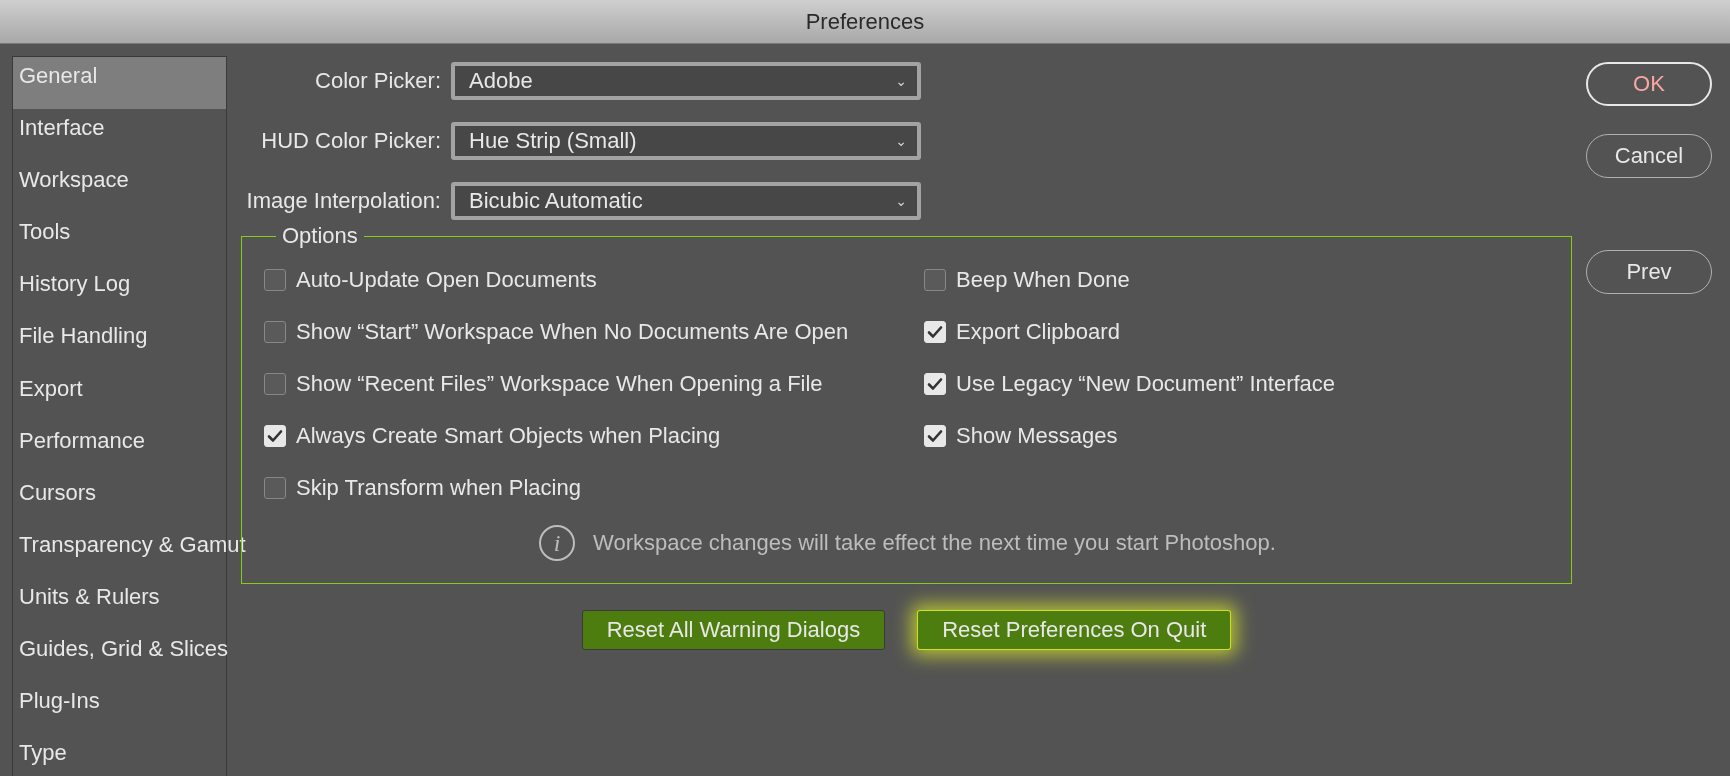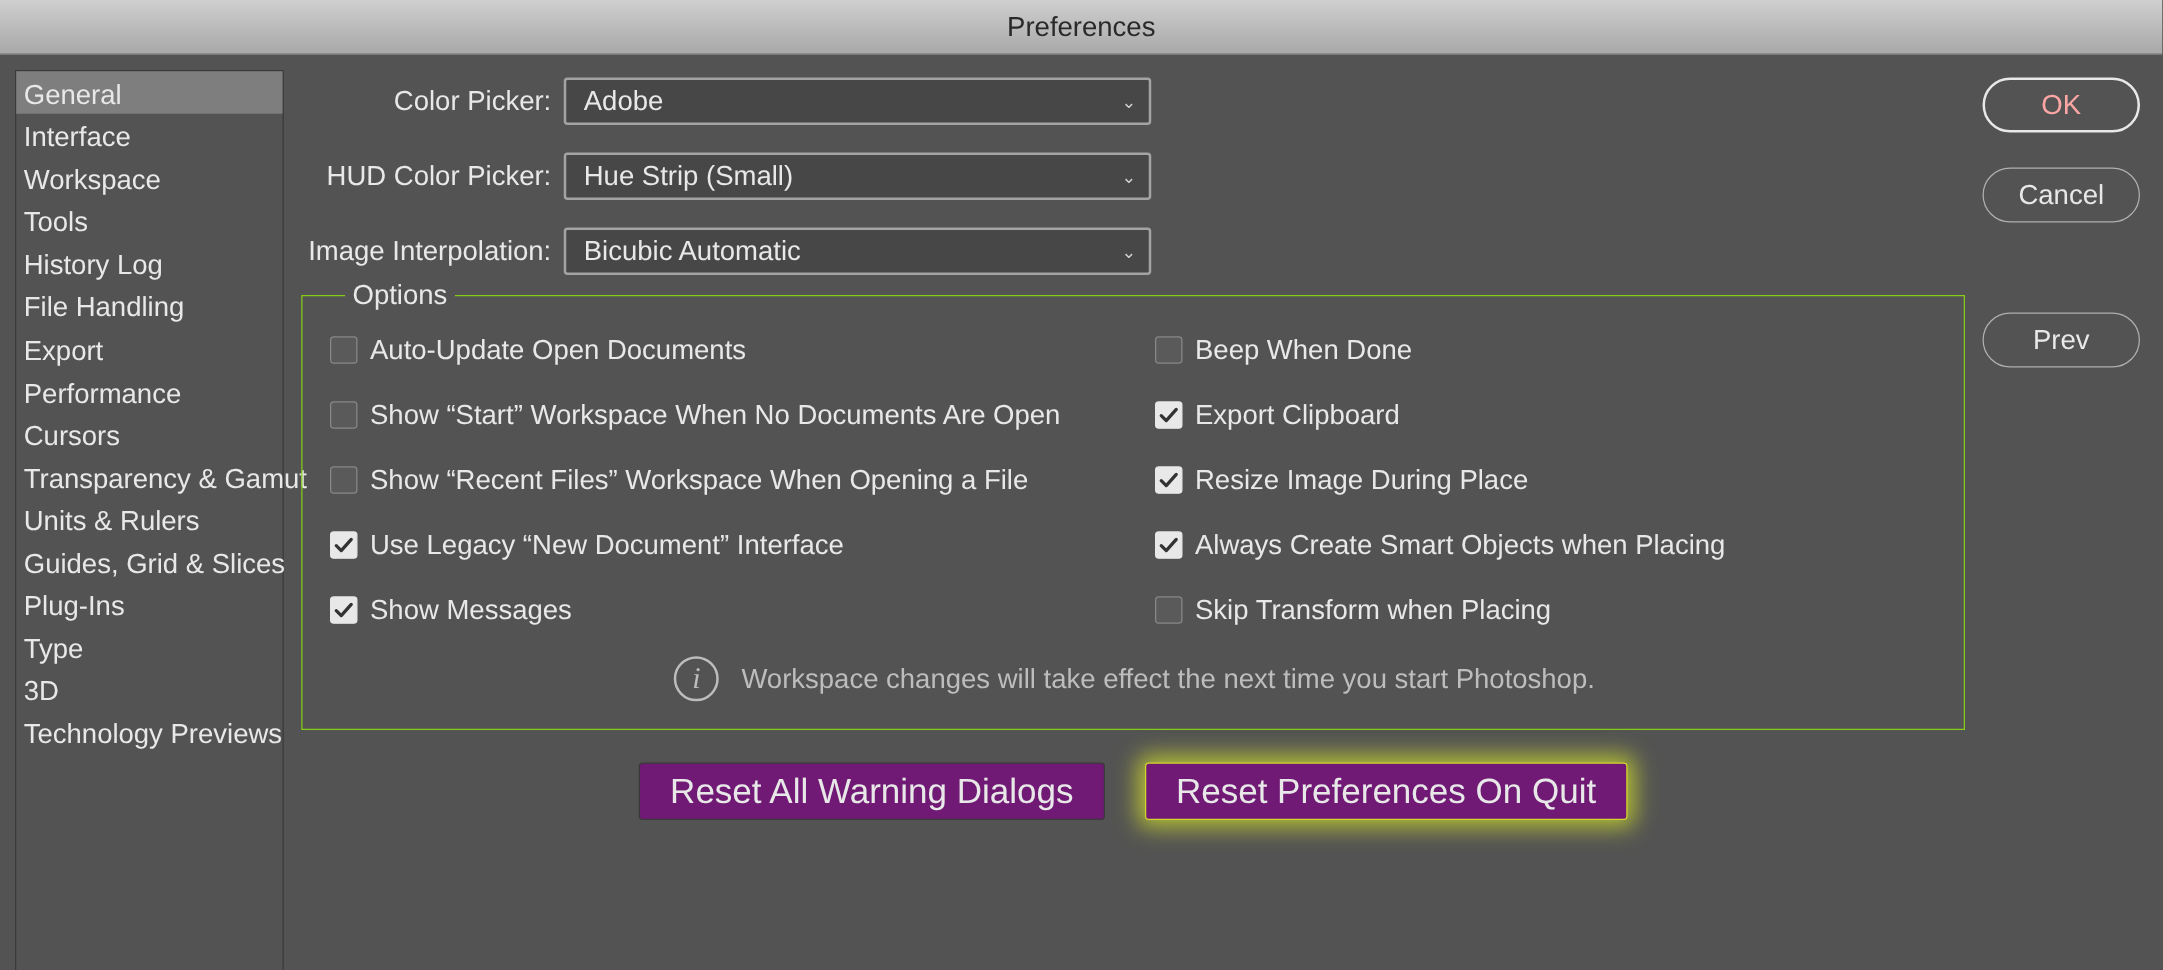--- a/index.html
+++ b/index.html
@@ -29,21 +29,21 @@
       gap: 14px;
       background: #535353;
     }
     .sidebar {
       width: 215px;
       flex: 0 0 215px;
       border: 1px solid #3a3a3a;
       background: #535353;
     }
     .sidebar-item {
-      padding: 7px 6px 4px 6px;
+      padding: 7px 6px 22px 6px;
       font-size: 22px;
       color: #e8e8e8;
       cursor: default;
       white-space: nowrap;
       line-height: 1.05;
     }
     .sidebar-item.selected { background: #7e7e7e; }
     .main {
       flex: 1 1 auto;
       display: flex;
@@ -60,21 +60,21 @@
       width: 210px;
       text-align: right;
       padding-right: 10px;
       font-size: 22px;
       color: #e8e8e8;
     }
     .select-box {
       flex: 0 0 470px;
       height: 38px;
       background: #474747;
-      border: 2px solid #a3a3a3;
+      border: 4px solid #a3a3a3;
       border-radius: 3px;
       display: flex;
       align-items: center;
       justify-content: space-between;
       padding: 0 10px 0 14px;
       font-size: 22px;
       color: #e8e8e8;
       cursor: default;
     }
     .chev { font-size: 14px; color: #d0d0d0; }
@@ -142,25 +142,25 @@
     }
     .bottom-buttons {
       display: flex;
       justify-content: center;
       gap: 32px;
       margin-top: 26px;
     }
     .flat-btn {
       padding: 6px 24px;
       min-height: 38px;
-      background: #701a75;
+      background: #4d7c0f;
       border: 1px solid #3a3a3a;
       border-radius: 3px;
       color: #e8e8e8;
-      font-size: 28px;
+      font-size: 22px;
       display: flex; align-items: center; justify-content: center;
       cursor: default;
     }
     .flat-btn.highlighted {
       box-shadow: 0 0 18px 6px rgba(220, 235, 40, 0.7);
       border-color: rgba(220, 235, 40, 0.9);
     }
     .right-col {
       width: 126px;
       flex: 0 0 126px;
@@ -262,28 +262,20 @@
           <label class="chk">
             <span class="chk-box"></span>
             <span>Show “Recent Files” Workspace When Opening a File</span>
           </label>
           <label class="chk">
             <span class="chk-box checked">
               <svg viewBox="0 0 16 16">
                 <path d="M2 8.5 L6 12.5 L14 3.5" stroke="#333" stroke-width="2.6" fill="none" stroke-linecap="round" stroke-linejoin="round"></path>
               </svg>
             </span>
-            <span>Resize Image During Place</span>
-          </label>
-          <label class="chk">
-            <span class="chk-box checked">
-              <svg viewBox="0 0 16 16">
-                <path d="M2 8.5 L6 12.5 L14 3.5" stroke="#333" stroke-width="2.6" fill="none" stroke-linecap="round" stroke-linejoin="round"></path>
-              </svg>
-            </span>
             <span>Use Legacy “New Document” Interface</span>
           </label>
           <label class="chk">
             <span class="chk-box checked">
               <svg viewBox="0 0 16 16">
                 <path d="M2 8.5 L6 12.5 L14 3.5" stroke="#333" stroke-width="2.6" fill="none" stroke-linecap="round" stroke-linejoin="round"></path>
               </svg>
             </span>
             <span>Always Create Smart Objects when Placing</span>
           </label>

